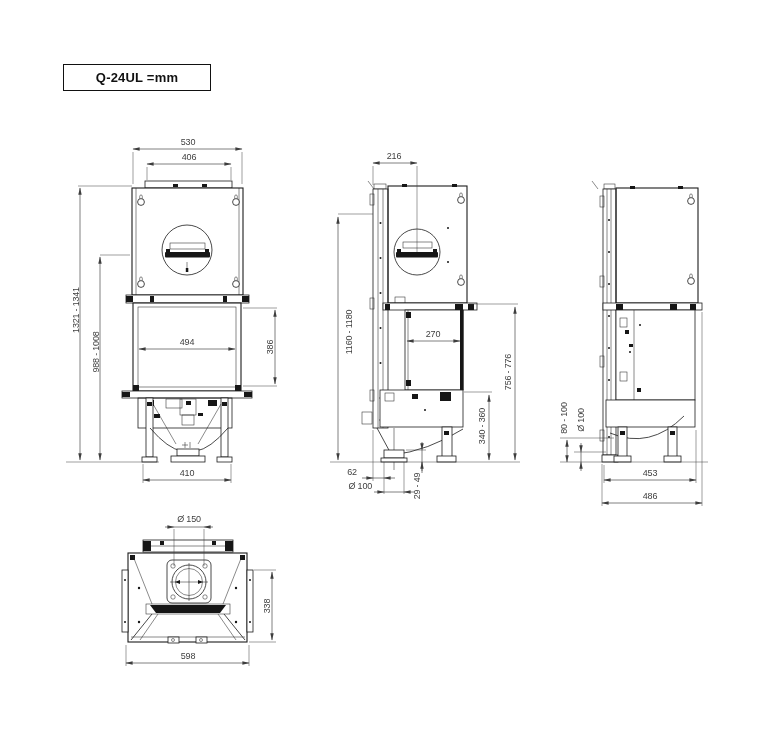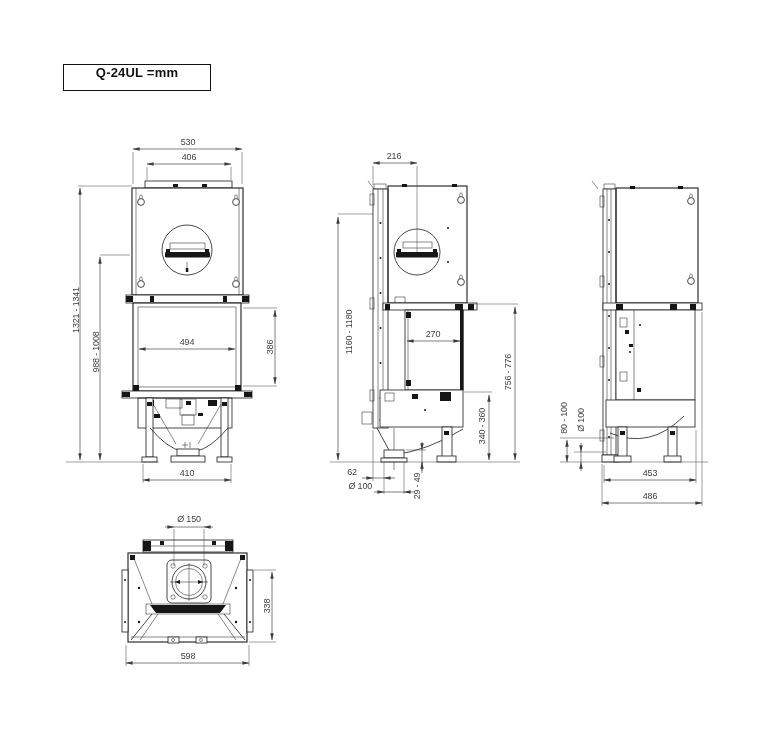--- a/index.html
+++ b/index.html
@@ -1,19 +1,19 @@
 <!DOCTYPE html>
 <html><head>
 <meta charset="utf-8">
 <style>
   html,body { margin:0; padding:0; background:#ffffff; }
   .canvas { position:relative; width:776px; height:730px; background:#ffffff; overflow:hidden;
             font-family:"Liberation Sans", sans-serif; }
   .title-box { position:absolute; left:63px; top:64px; width:148px; height:27px;
-               border:1.4px solid #111; display:flex; justify-content:center;
+               border:1.4px solid #111; display:flex; align-items:center; justify-content:center;
                box-sizing:border-box; }
   .title-box span { font-size:13px; font-weight:bold; color:#111; letter-spacing:0.2px; }
   svg.view { position:absolute; overflow:visible; }
   
   .s1   { stroke:#1c1c1c; stroke-width:1.1; fill:none; }
   .s1w  { stroke:#1c1c1c; stroke-width:1.1; fill:#fff; }
   .s08  { stroke:#1c1c1c; stroke-width:0.8; fill:none; }
   .s08w { stroke:#1c1c1c; stroke-width:0.8; fill:#fff; }
   .s05  { stroke:#2b2b2b; stroke-width:0.55; fill:none; }
   .dim  { stroke:#3d3d3d; stroke-width:0.65; fill:none; }

